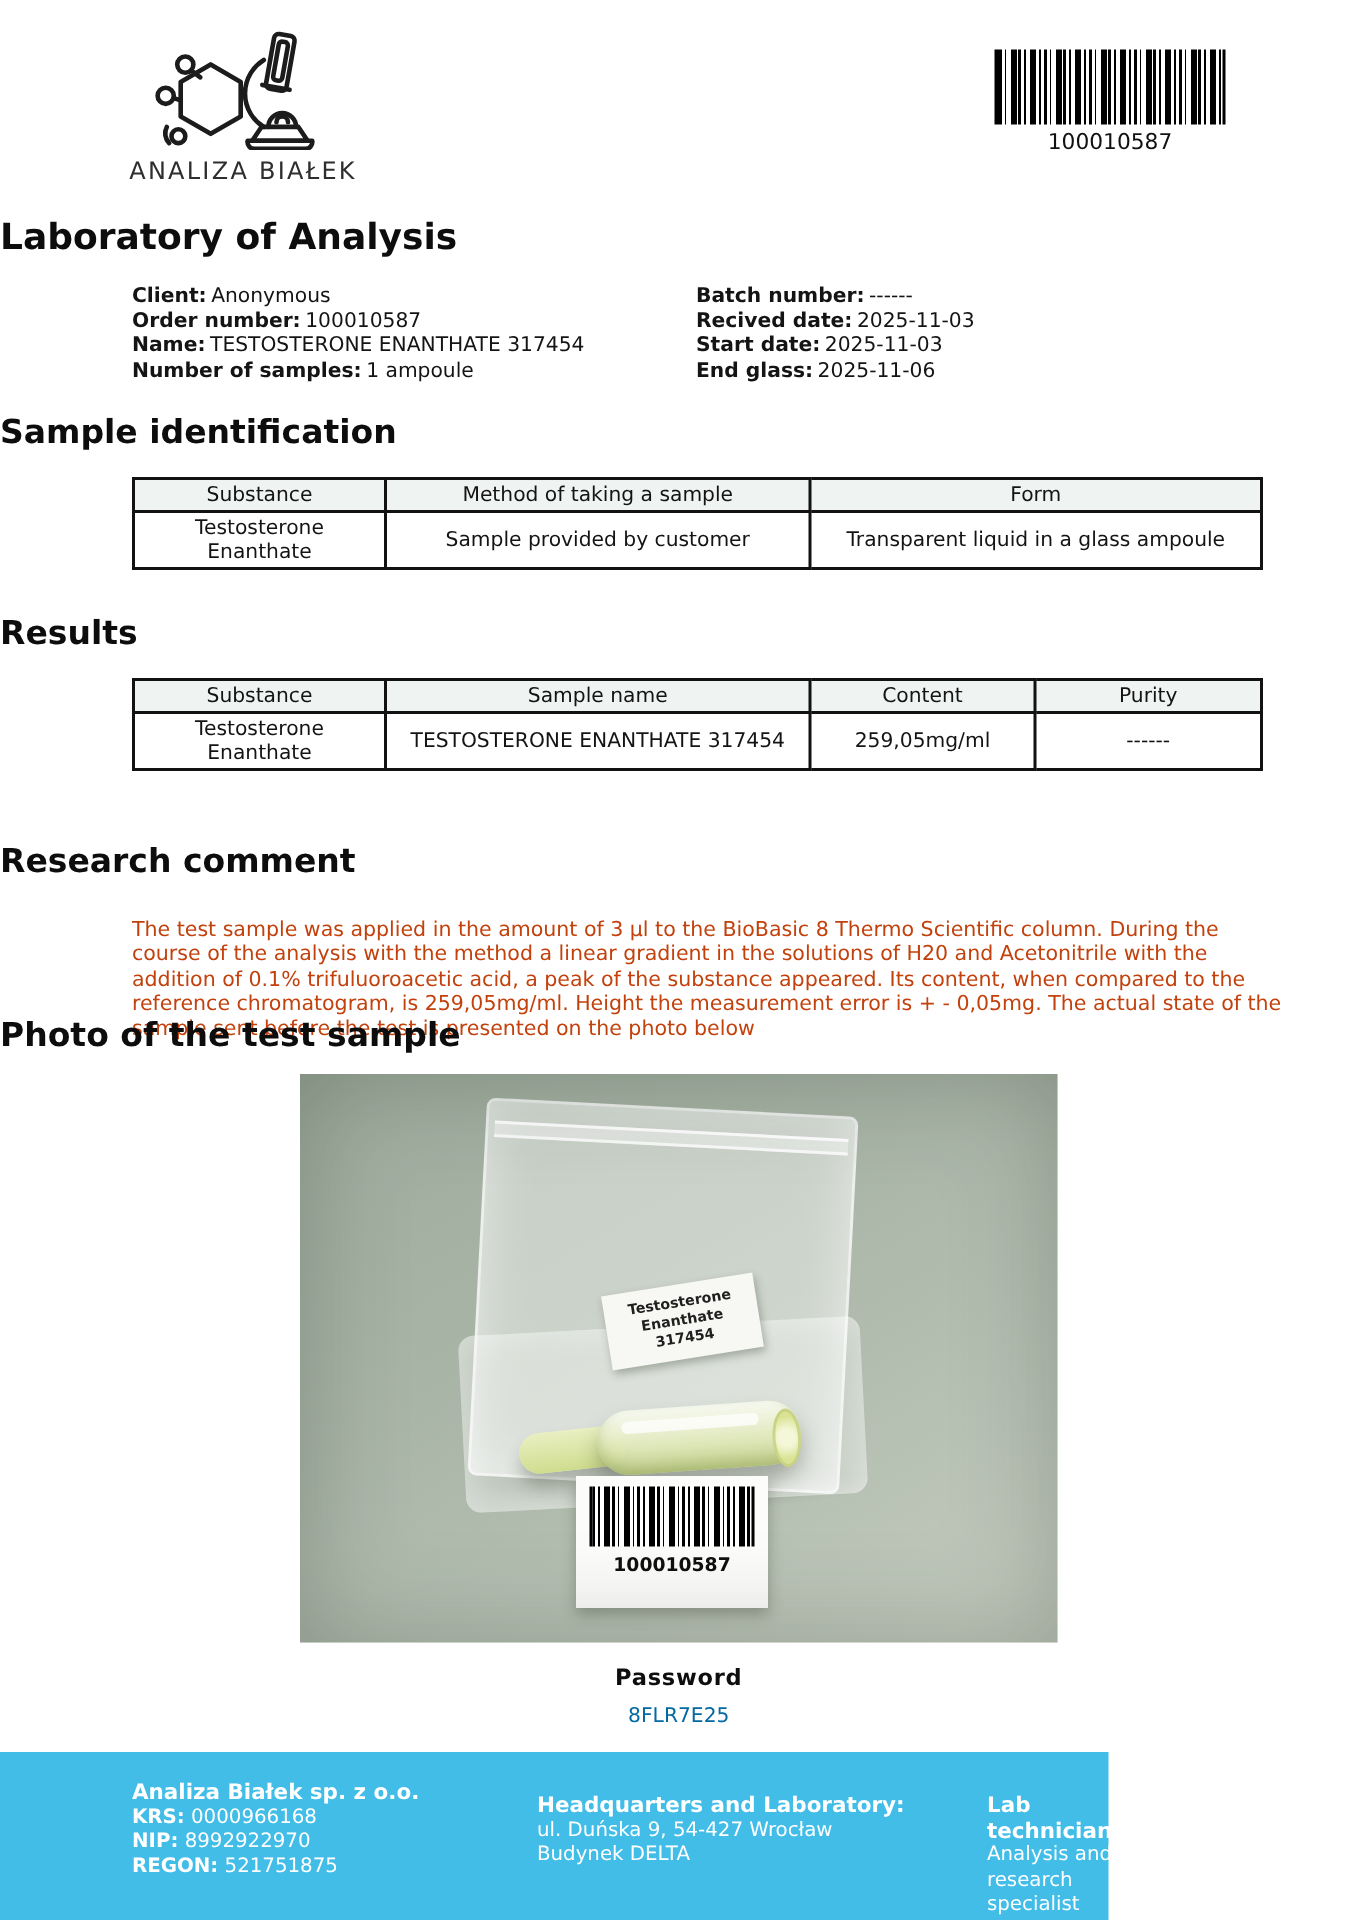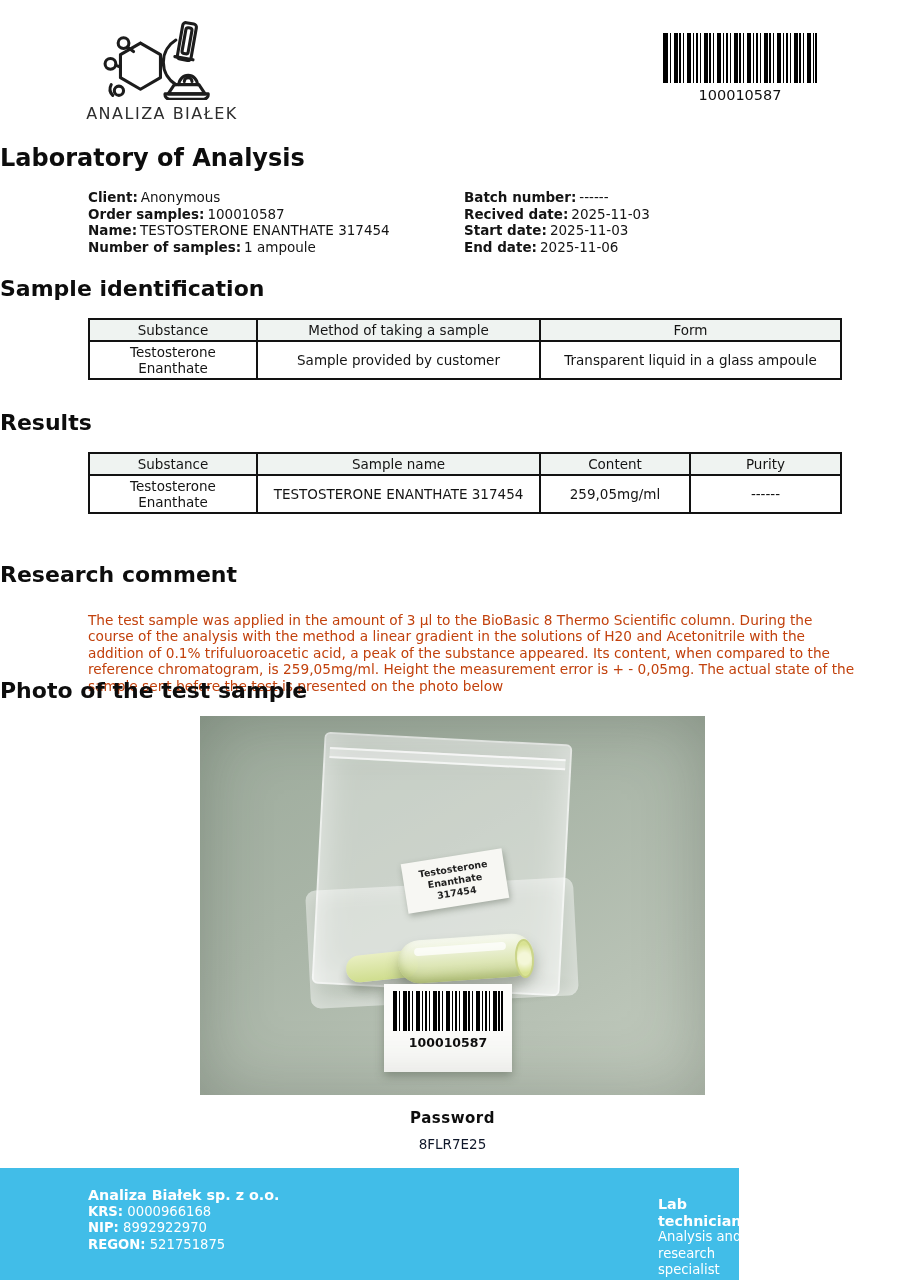--- a/index.html
+++ b/index.html
@@ -90,21 +90,21 @@
   .ampoule-shine { position:absolute; left:214px; top:229px; width:92px; height:8px; border-radius:4px;
     background:rgba(255,255,255,.75); transform:rotate(-4deg); }
   .photo-label { position:absolute; left:184px; top:268px; width:128px; height:88px;
     background:#fcfcfa; box-shadow:0 4px 9px rgba(55,65,50,.35); padding-top:7px; }
   .photo-label .bars { height:40px; margin:0 9px; border-left:2px solid #000; border-right:2px solid #000; }
   .photo-label .num { text-align:center; font-weight:bold; font-size:12.5px; margin-top:4px; color:#101010; }
 
   
   .password { position:absolute; left:0; top:1109px; width:100%; text-align:center; }
   .password .pw-label { font-size:15px; font-weight:bold; letter-spacing:.5px; color:#0e0e0e; }
-  .password .pw-value { margin-top:9px; font-size:13.5px; color:#0f172a; }
+  .password .pw-value { margin-top:9px; font-size:13.5px; color:#0369a1; }
 
   
   .footer { position:absolute; left:0; top:1168px; width:739px; height:112px; color:#ffffff; }
   .f-col { position:absolute; font-size:13.2px; line-height:16.5px; }
   .f-col .f-title { font-size:14.3px; font-weight:bold; }
   .f-col .kvrow b { font-weight:bold; }
   #f-company { left:88px; top:19px; }
   #f-hq { left:358px; top:28px; }
   #f-tech { left:658px; top:28px; }
 </style>
@@ -146,29 +146,29 @@
   <div class="top-barcode">
     <div class="bars"></div>
     <div class="num">100010587</div>
   </div>
 
   <div class="doc-title">Laboratory of Analysis</div>
 
   <div class="info">
     <div class="info-col-left">
       <div class="kv"><b>Client:</b><span class="v">Anonymous</span></div>
-      <div class="kv"><b>Order samples:</b><span class="v">100010587</span></div>
+      <div class="kv"><b>Order number:</b><span class="v">100010587</span></div>
       <div class="kv"><b>Name:</b><span class="v">TESTOSTERONE ENANTHATE 317454</span></div>
       <div class="kv"><b>Number of samples:</b><span class="v">1 ampoule</span></div>
     </div>
     <div class="info-col-right">
       <div class="kv"><b>Batch number:</b><span class="v">------</span></div>
       <div class="kv"><b>Recived date:</b><span class="v">2025-11-03</span></div>
       <div class="kv"><b>Start date:</b><span class="v">2025-11-03</span></div>
-      <div class="kv"><b>End date:</b><span class="v">2025-11-06</span></div>
+      <div class="kv"><b>End glass:</b><span class="v">2025-11-06</span></div>
     </div>
   </div>
 
   <div class="sec-heading" style="top:276px">Sample identification</div>
   <table class="grid" id="table-sample">
     <colgroup>
         <col style="width:168px">
         <col style="width:283px">
         <col style="width:301px">
       </colgroup>
@@ -245,20 +245,25 @@
     <div class="pw-value">8FLR7E25</div>
   </div>
 
   <div class="footer" style="background: rgb(65, 189, 232);">
     <div class="f-col" id="f-company">
       <div class="f-title">Analiza Białek sp. z o.o.</div>
       <div class="kvrow"><b>KRS:</b> <span>0000966168</span></div>
       <div class="kvrow"><b>NIP:</b> <span>8992922970</span></div>
       <div class="kvrow"><b>REGON:</b> <span>521751875</span></div>
     </div>
+    <div class="f-col" id="f-hq">
+      <div class="f-title">Headquarters and Laboratory:</div>
+      <div>ul. Duńska 9, 54-427 Wrocław</div>
+      <div>Budynek DELTA</div>
+    </div>
     <div class="f-col" id="f-tech">
       <div class="f-title">Lab technician:</div>
       <div>Analysis and research specialist</div>
       <div>mgr Arkadiusz Zając</div>
     </div>
   </div>
 
 </div>
 
 </body></html>

